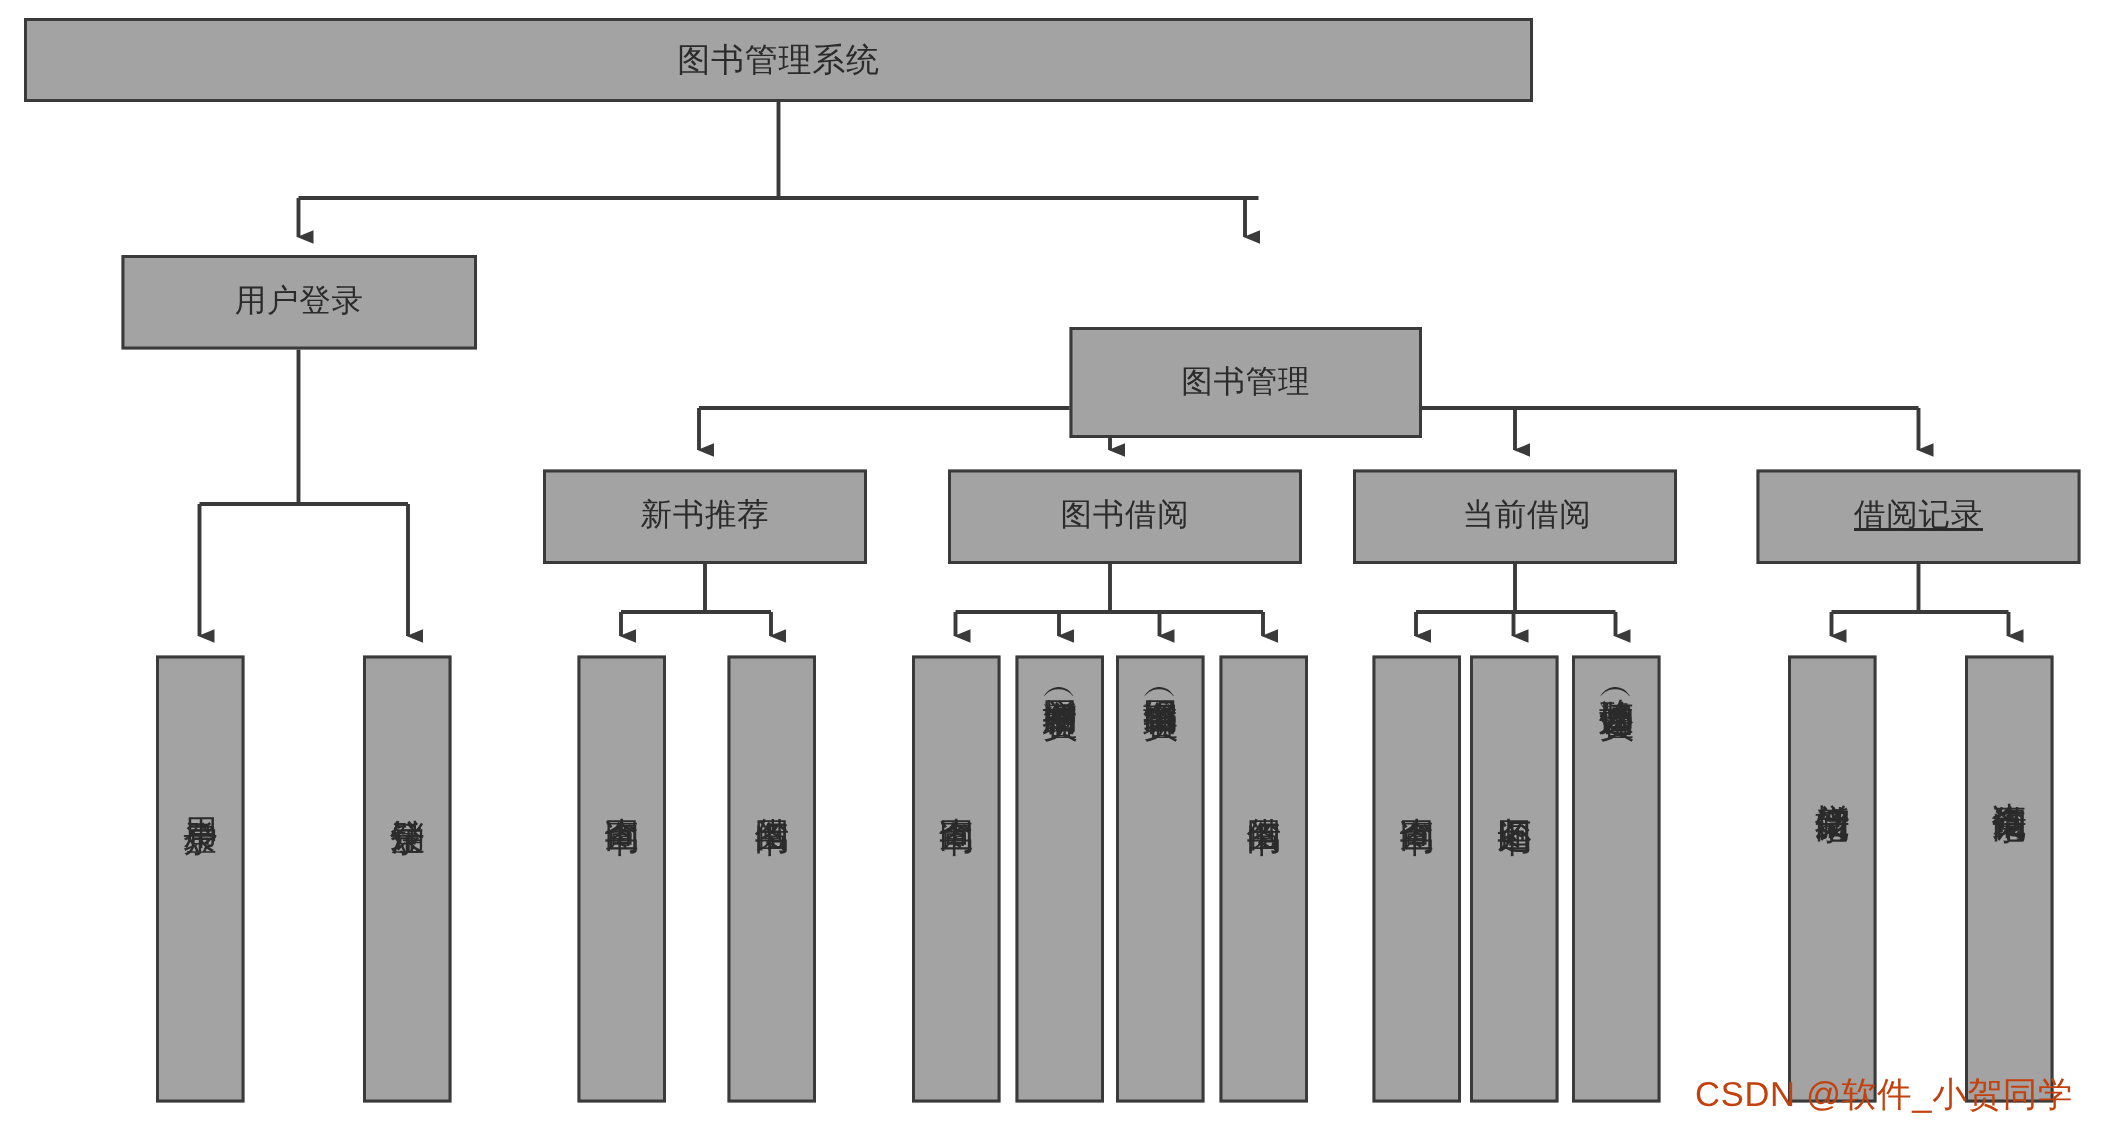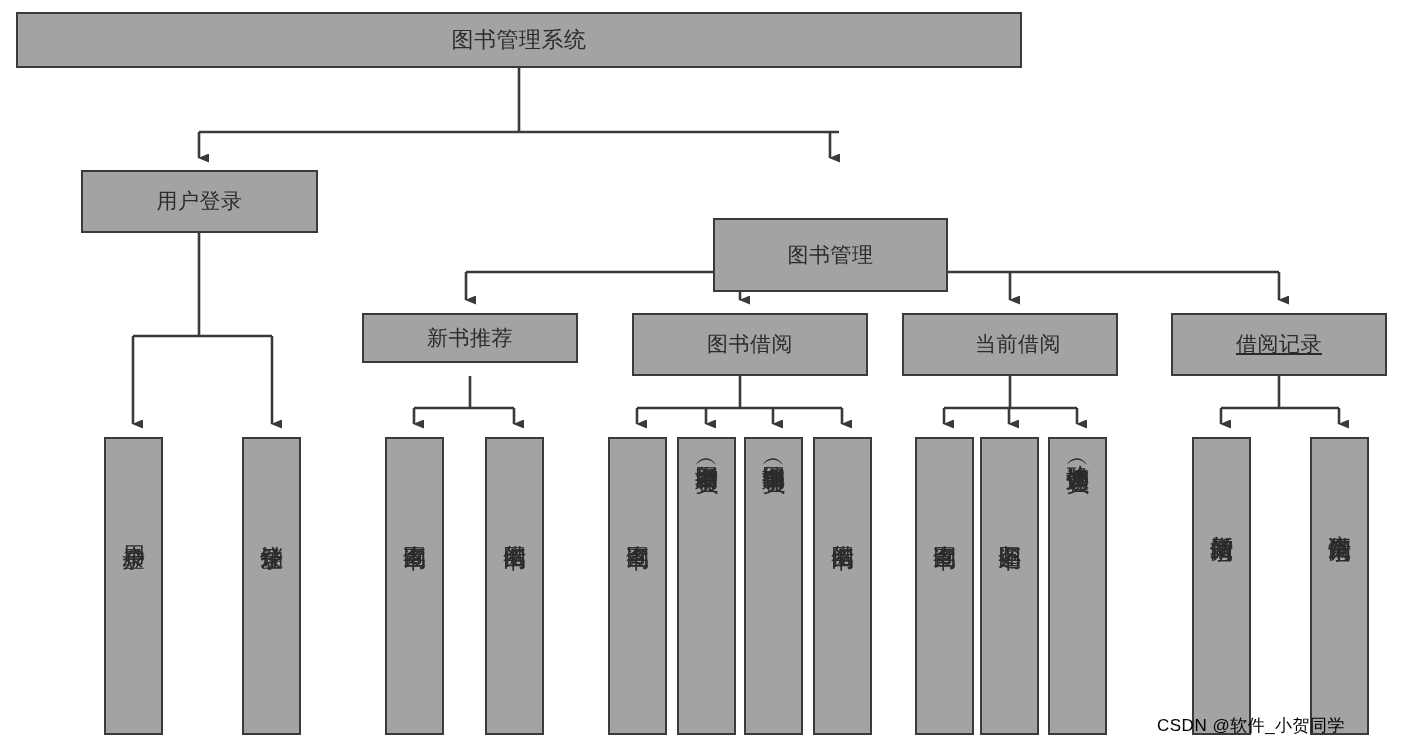--- a/index.html
+++ b/index.html
@@ -59,24 +59,24 @@
     font-size: 23px;
     line-height: 1.02;
     letter-spacing: 1px;
     white-space: nowrap;
   }
   .node.vert.mid .lbl { margin-top: 78px; }
   .node.vert.tall .lbl { margin-top: 8px; }
   .node.vert.short .lbl { margin-top: 88px; }
   #watermark {
     position: absolute;
-    left: 1157px;
+    left: 1130px;
     top: 714px;
-    font-size: 17px;
-    color: #000000;
+    font-size: 23px;
+    color: #c2410c;
     letter-spacing: 0.5px;
     white-space: nowrap;
   }
 </style>
 </head>
 <body>
 
 <div id="canvas">
 
   <svg id="wires" viewBox="0 0 1405 747" xmlns="http://www.w3.org/2000/svg">
@@ -134,21 +134,21 @@
   </div>
 
   <div class="node horiz" style="left:81px; top:170px; width:237px; height:63px;">
     <span class="lbl">用户登录</span>
   </div>
 
   <div class="node horiz" style="left:713px; top:170px; width:235px; height:74px;margin-top:48px;">
     <span class="lbl">图书管理</span>
   </div>
 
-  <div class="node horiz" style="left:362px; top:313px; width:216px; height:50px;">
+  <div class="node horiz" style="left:362px; top:313px; width:216px; height:63px;">
     <span class="lbl">新书推荐</span>
   </div>
 
   <div class="node horiz" style="left:632px; top:313px; width:236px; height:63px;">
     <span class="lbl">图书借阅</span>
   </div>
 
   <div class="node horiz" style="left:902px; top:313px; width:216px; height:63px;padding-left:16px;">
     <span class="lbl">当前借阅</span>
   </div>

